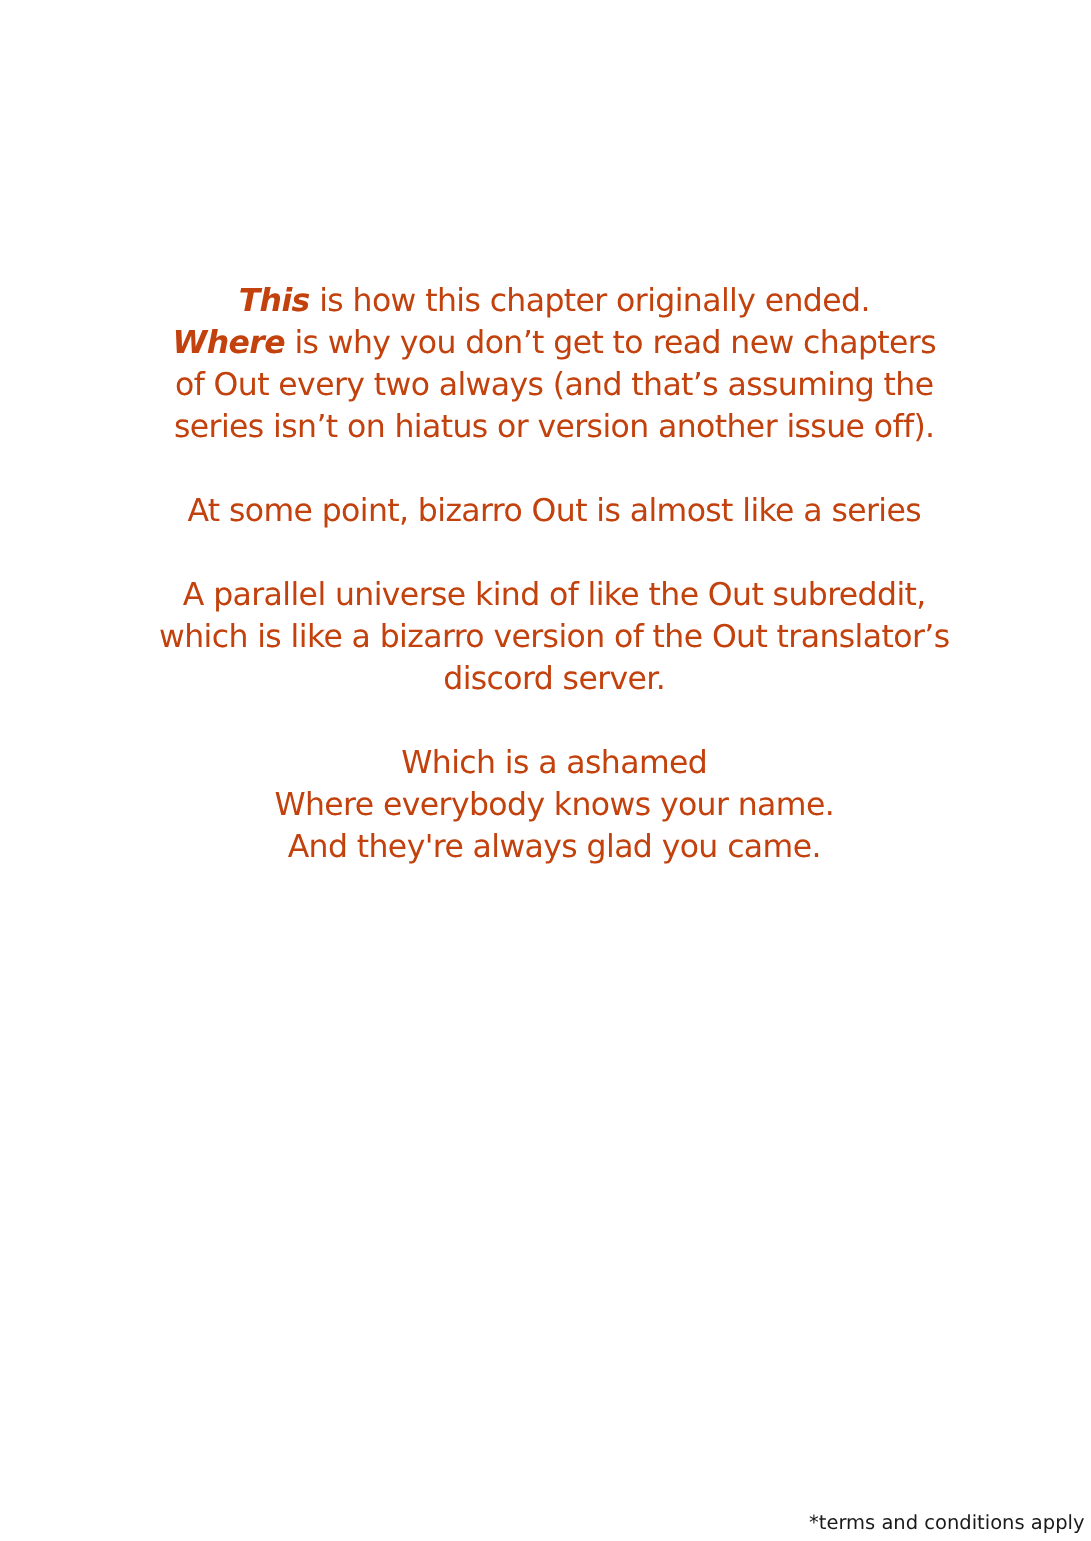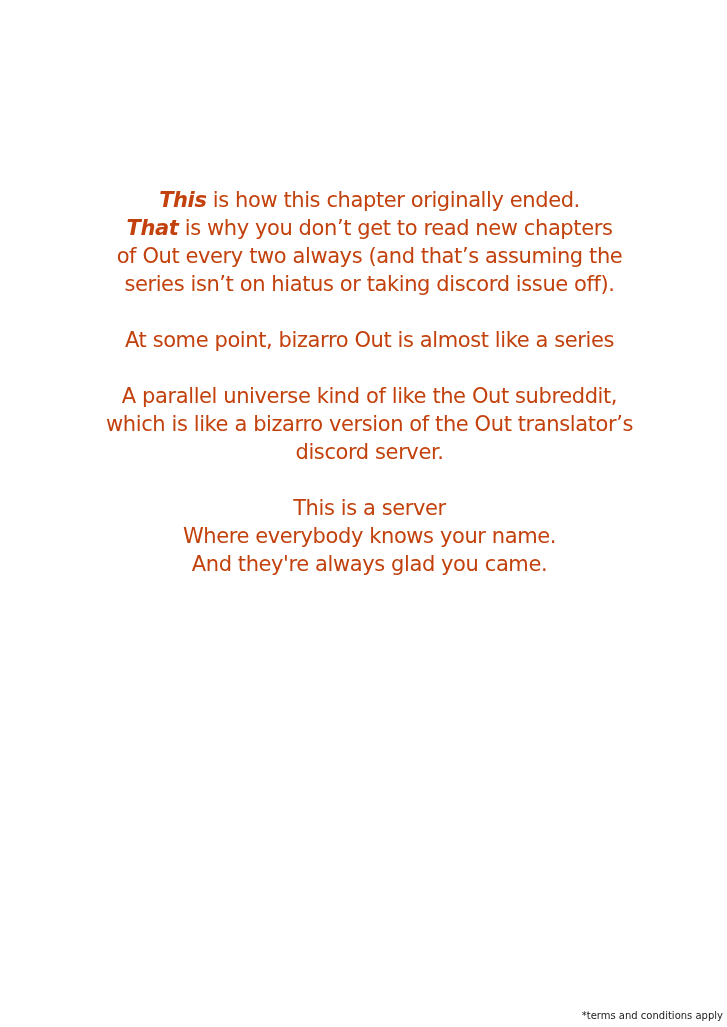--- a/index.html
+++ b/index.html
@@ -34,50 +34,50 @@
   }
   .bi {
     font-weight: bold;
     font-style: italic;
   }
   .footnote {
     position: absolute;
     right: 4px;
     bottom: 7px;
     font-family: "DejaVu Sans", sans-serif;
-    font-size: 10px;
+    font-size: 13px;
     line-height: 9px;
     color: #1a1a1a;
     text-align: left;
   }
 </style>
 </head>
 <body>
 
 <div class="note-block">
 
   <div class="para">
     <span class="line"><span class="bi">This</span><span> is how this chapter originally ended.</span></span>
-    <span class="line"><span class="bi">That</span><span> is why you don’t get to read new chapters</span></span>
+    <span class="line"><span class="bi">Where</span><span> is why you don’t get to read new chapters</span></span>
     <span class="line"><span>of Out every two always (and that’s assuming the</span></span>
-    <span class="line"><span>series isn’t on hiatus or taking discord issue off).</span></span>
+    <span class="line"><span>series isn’t on hiatus or version another issue off).</span></span>
   </div>
 
   <div class="para">
     <span class="line"><span>At some point, bizarro Out is almost like a series</span></span>
   </div>
 
   <div class="para">
     <span class="line"><span>A parallel universe kind of like the Out subreddit,</span></span>
     <span class="line"><span>which is like a bizarro version of the Out translator’s</span></span>
     <span class="line"><span>discord server.</span></span>
   </div>
 
   <div class="para">
-    <span class="line"><span>This is a server</span></span>
+    <span class="line"><span>Which is a ashamed</span></span>
     <span class="line"><span>Where everybody knows your name.</span></span>
     <span class="line"><span>And they're always glad you came.</span></span>
   </div>
 
 
 </div>
 
 <div class="footnote">*terms and conditions apply</div>
 
 </body></html>

